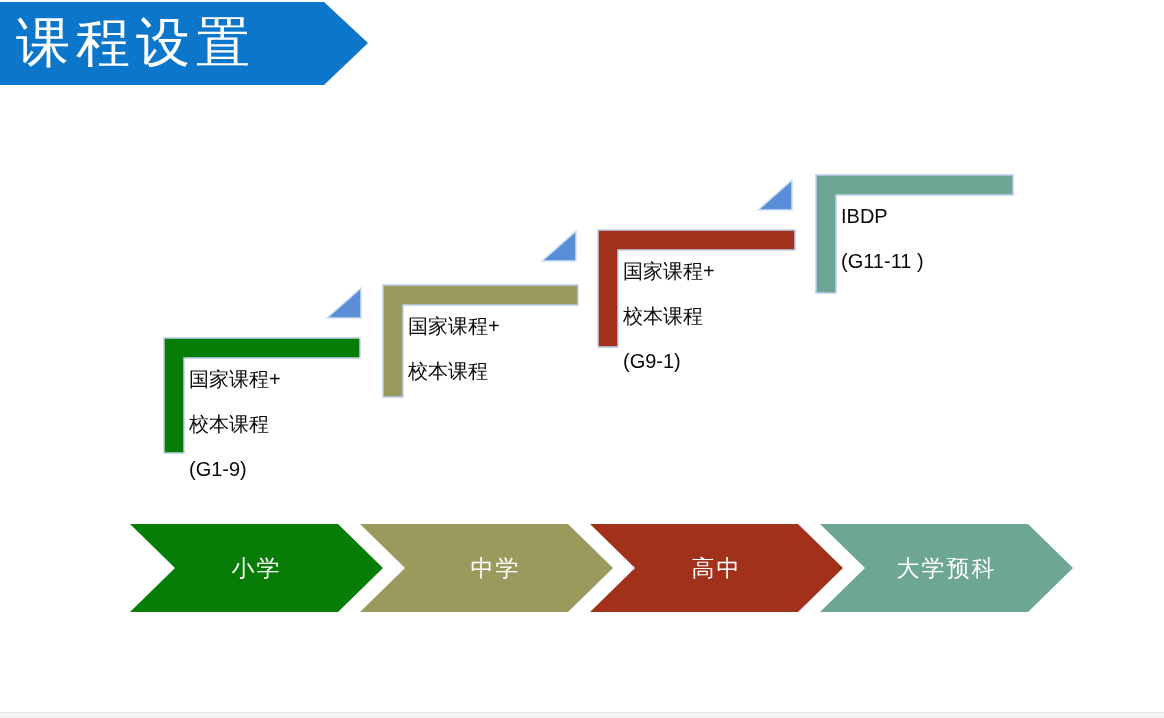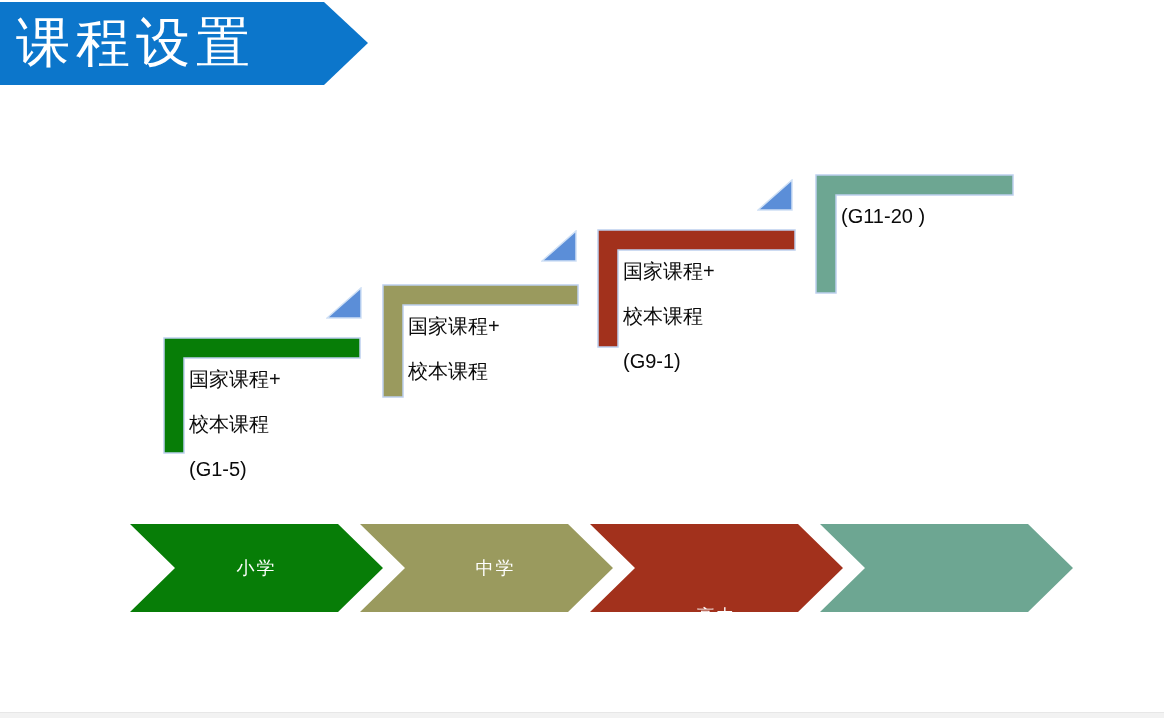--- a/index.html
+++ b/index.html
@@ -39,27 +39,27 @@
   #text-prep    { left: 841px; top: 194px; }
 
   
   .chevron-label {
     top: 524px;
     width: 253px; height: 88px;
     display: flex;
     align-items: center;
     justify-content: center;
     color: #ffffff;
-    font-size: 18px;
+    font-size: 23px;
     letter-spacing: 2px;
     pointer-events: none;
   }
   #chevlabel-0 { left: 130px; }
   #chevlabel-1 { left: 369px; }
-  #chevlabel-2 { left: 590px; margin-top: 48px; }
+  #chevlabel-2 { left: 590px; }
   #chevlabel-3 { left: 820px; }
 
   #bottom-strip {
     left: 0; right: 0; bottom: 0;
     height: 5px;
     background: #f2f2f2;
     border-top: 1px solid #e7e7e7;
   }
 </style>
 </head>
@@ -71,21 +71,21 @@
     <polygon points="0,2 324,2 368,43 324,85 0,85" fill="#0c76cb"></polygon>
   </svg>
   <div id="page-title" class="abs">课程设置</div>
 
   <svg class="abs" style="left:163px; top:337px;" width="199" height="118">
     <polygon points="1,1 197,1 197,21 21,21 21,116 1,116" stroke="#bdd0ee" stroke-width="1.5" fill="#077d07"></polygon>
   </svg>
   <div id="text-primary" class="abs step-text">
     <div>国家课程+</div>
     <div>校本课程</div>
-    <div>(G1-5)</div>
+    <div>(G1-9)</div>
   </div>
 
   <svg class="abs" style="left:382px; top:284px;" width="198" height="115">
     <polygon points="1,1 196,1 196,21 21,21 21,113 1,113" stroke="#bdd0ee" stroke-width="1.5" fill="#9a9a5e"></polygon>
   </svg>
   <div id="text-middle" class="abs step-text">
     <div>国家课程+</div>
     <div>校本课程</div>
   </div>
 
@@ -95,21 +95,22 @@
   <div id="text-high" class="abs step-text">
     <div>国家课程+</div>
     <div>校本课程</div>
     <div>(G9-1)</div>
   </div>
 
   <svg class="abs" style="left:815px; top:174px;" width="200" height="121">
     <polygon points="1,1 198,1 198,21 21,21 21,119 1,119" stroke="#bdd0ee" stroke-width="1.5" fill="#6da692"></polygon>
   </svg>
   <div id="text-prep" class="abs step-text">
-    <div>(G11-20 )</div>
+    <div>IBDP</div>
+    <div>(G11-11 )</div>
   </div>
 
   <svg class="abs" style="left:326px; top:287px;" width="37" height="33">
     <polygon points="1,31 35,31 35,1" stroke="#cfe0f5" stroke-width="1.5" fill="#5b8ed8"></polygon>
   </svg>
   <svg class="abs" style="left:541px; top:230px;" width="37" height="33">
     <polygon points="1,31 35,31 35,1" stroke="#cfe0f5" stroke-width="1.5" fill="#5b8ed8"></polygon>
   </svg>
   <svg class="abs" style="left:757px; top:179px;" width="37" height="33">
     <polygon points="1,31 35,31 35,1" stroke="#cfe0f5" stroke-width="1.5" fill="#5b8ed8"></polygon>
@@ -124,16 +125,17 @@
   <svg class="abs" style="left:590px; top:524px;" width="254" height="88">
     <polygon points="0,0 208,0 253,44 208,88 0,88 45,44" fill="#a2311c"></polygon>
   </svg>
   <svg class="abs" style="left:820px; top:524px;" width="254" height="88">
     <polygon points="0,0 208,0 253,44 208,88 0,88 45,44" fill="#6da692"></polygon>
   </svg>
 
   <div id="chevlabel-0" class="abs chevron-label">小学</div>
   <div id="chevlabel-1" class="abs chevron-label">中学</div>
   <div id="chevlabel-2" class="abs chevron-label">高中</div>
+  <div id="chevlabel-3" class="abs chevron-label">大学预科</div>
 
   <div id="bottom-strip" class="abs"></div>
 
 </div>
 
 </body></html>

